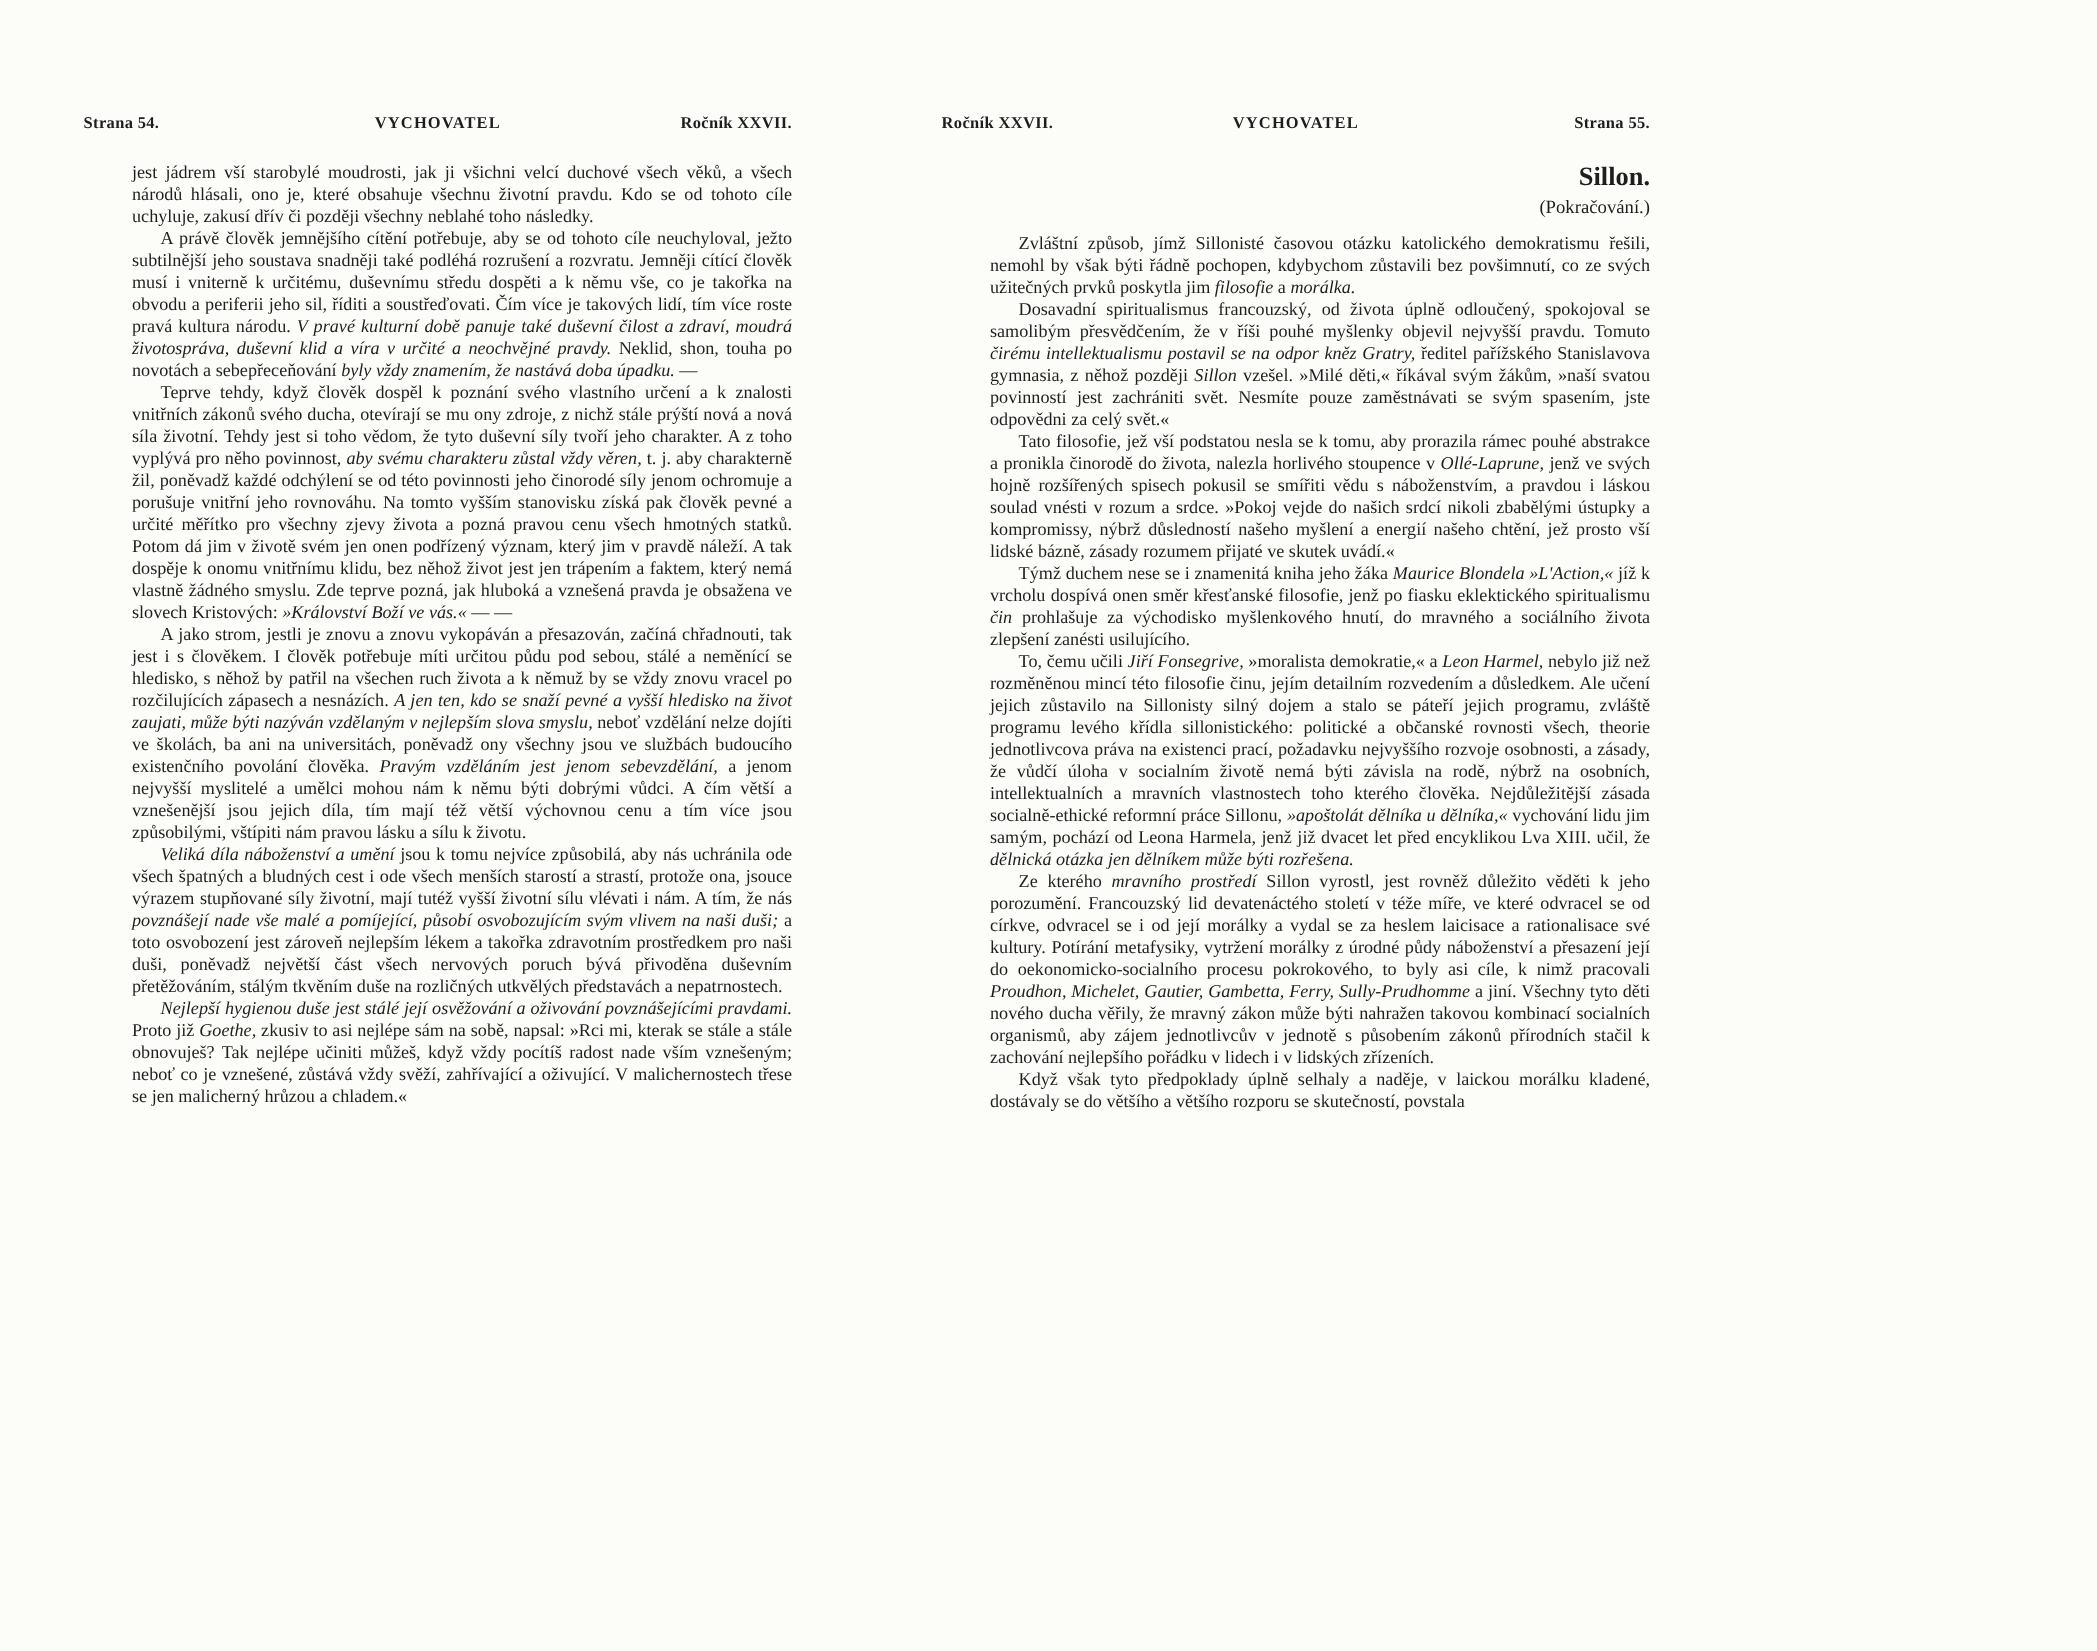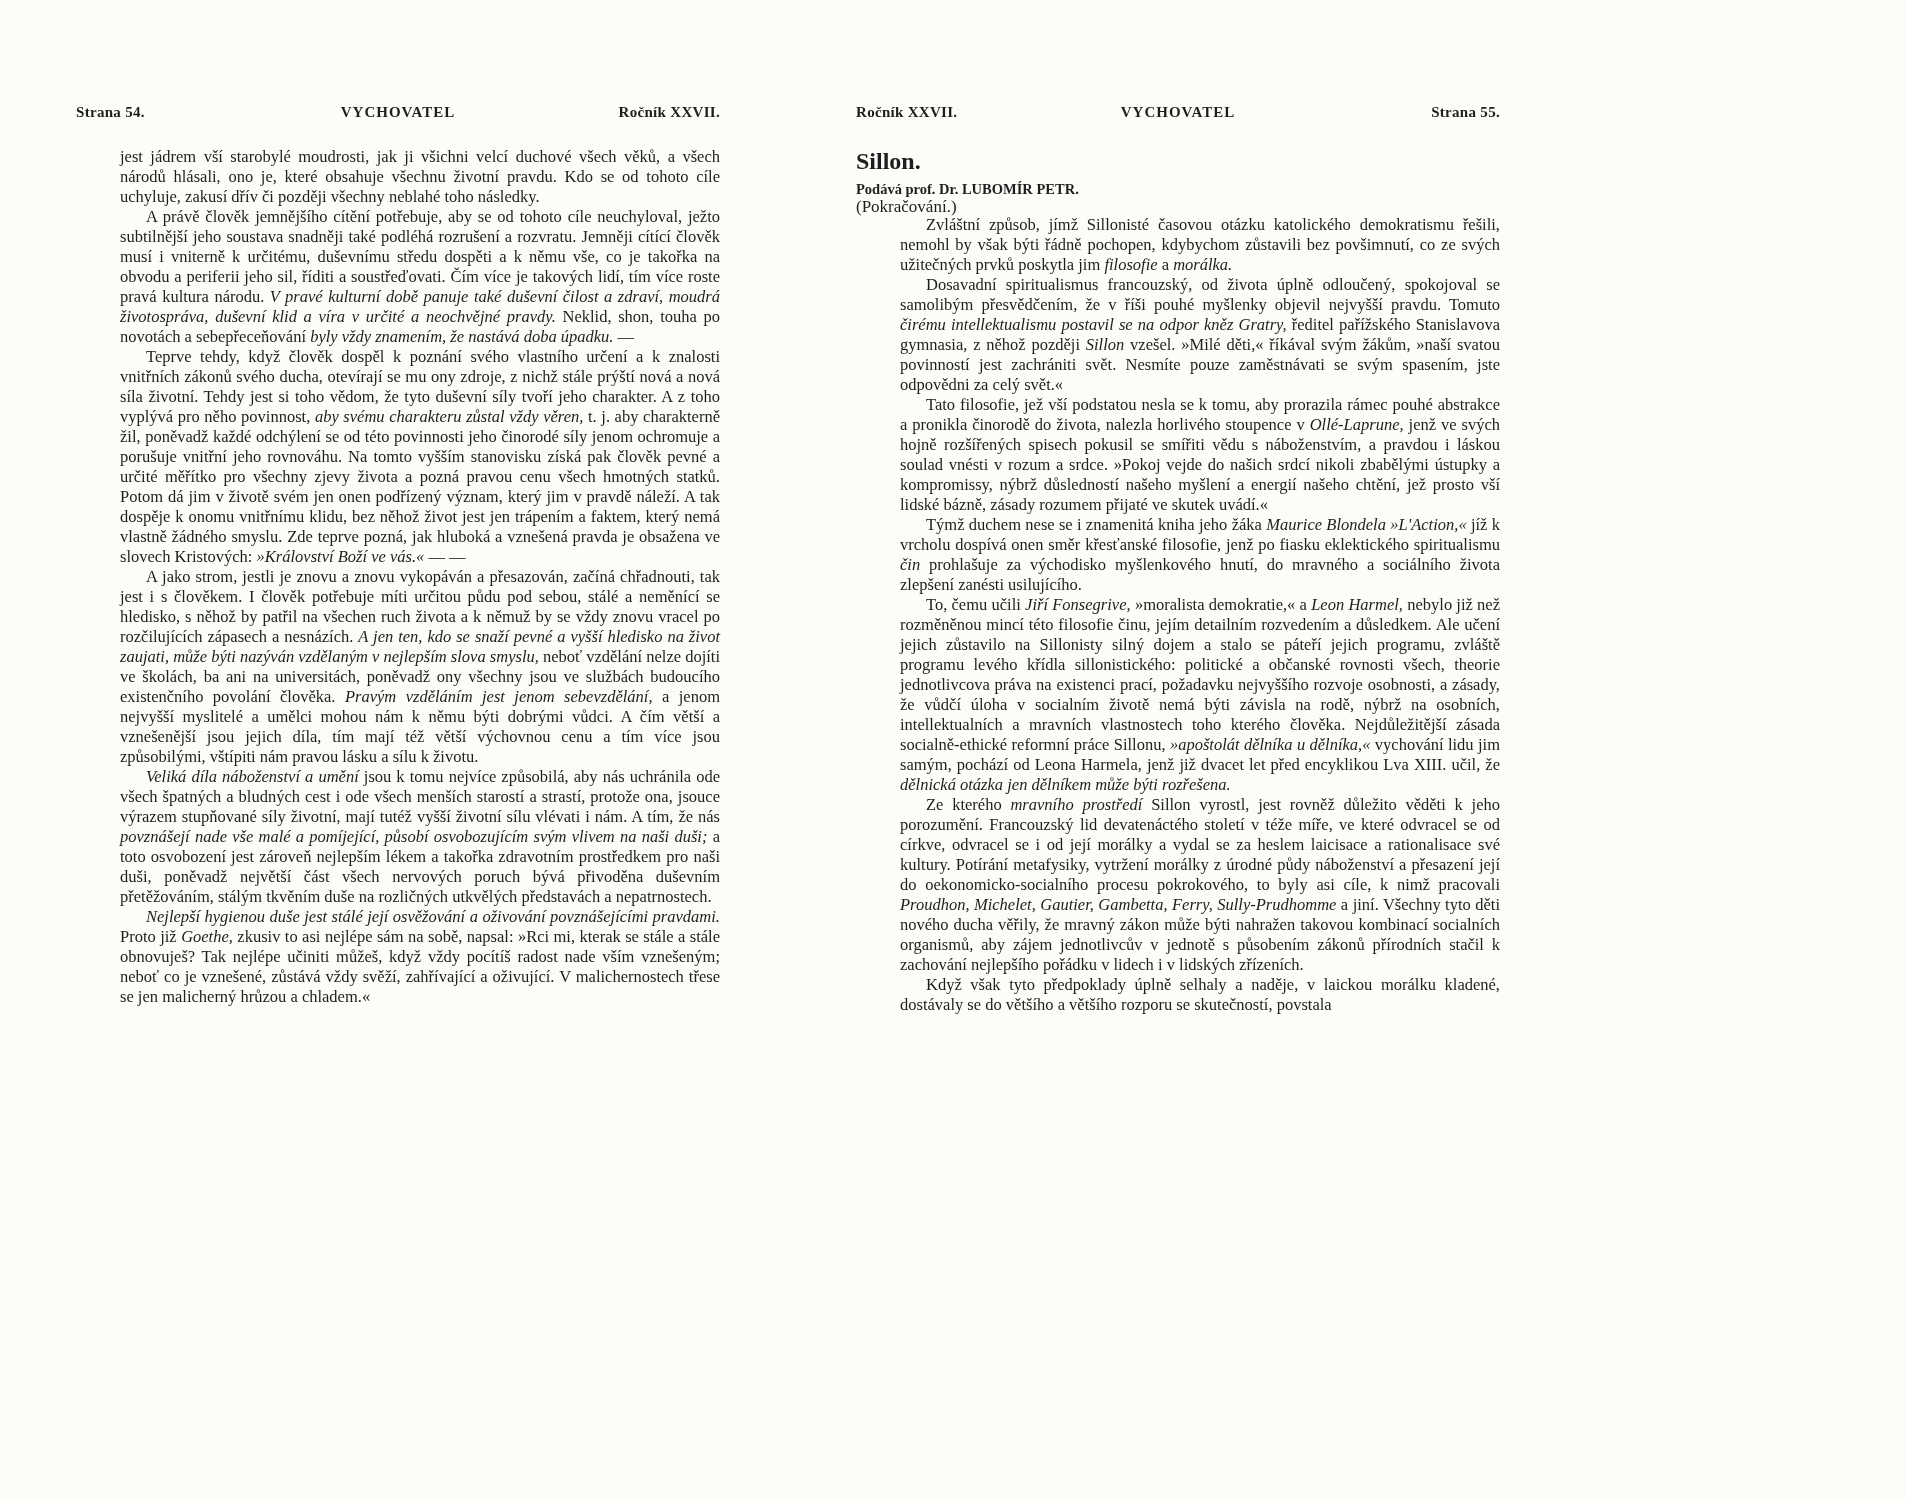--- a/index.html
+++ b/index.html
@@ -30,21 +30,21 @@
   .page-header .ph-center { text-align: left; letter-spacing: 1px; }
   .page-body {
     font-size: 16.5px;
     line-height: 20px;
     text-align: justify;
     hyphens: auto;
   }
   .page-body p { text-indent: 26px; margin-left: 44px; }
   .page-body p.noindent { text-indent: 0; }
   .em { font-style: italic; }
-  .article-head { text-align: left; }
+  .article-head { text-align: right; margin-bottom: 14px; }
   .article-title {
     font-size: 24px;
     font-weight: bold;
     line-height: 28px;
     margin-bottom: 5px;
   }
   .article-byline {
     font-size: 14.5px;
     font-weight: bold;
     line-height: 18px;
@@ -77,21 +77,20 @@
 
   <section class="page page-right">
     <header class="page-header">
       <span class="ph-side">Ročník XXVII.</span>
       <span class="ph-center">VYCHOVATEL</span>
       <span class="ph-side ph-right">Strana 55.</span>
     </header>
 
     <div class="article-head">
       <h1 class="article-title">Sillon.</h1>
-      <div class="article-byline">Podává prof. Dr. LUBOMÍR PETR.</div>
       <div class="article-note">(Pokračování.)</div>
     </div>
 
     <div class="page-body">
       <p><span>Zvláštní způsob, jímž Sillonisté časovou otázku katolického demokratismu řešili, nemohl by však býti řádně pochopen, kdybychom zůstavili bez povšimnutí, co ze svých užitečných prvků poskytla jim </span><span class="em">filosofie</span><span> a </span><span class="em">morálka.</span></p>
       <p><span>Dosavadní spiritualismus francouzský, od života úplně odloučený, spokojoval se samolibým přesvědčením, že v říši pouhé myšlenky objevil nejvyšší pravdu. Tomuto </span><span class="em">čirému intellektualismu postavil se na odpor kněz Gratry, </span><span>ředitel pařížského Stanislavova gymnasia, z něhož později </span><span class="em">Sillon</span><span> vzešel. »Milé děti,« říkával svým žákům, »naší svatou povinností jest zachrániti svět. Nesmíte pouze zaměstnávati se svým spasením, jste odpovědni za celý svět.«</span></p>
       <p><span>Tato filosofie, jež vší podstatou nesla se k tomu, aby prorazila rámec pouhé abstrakce a pronikla činorodě do života, nalezla horlivého stoupence v </span><span class="em">Ollé-Laprune, </span><span>jenž ve svých hojně rozšířených spisech pokusil se smířiti vědu s náboženstvím, a pravdou i láskou soulad vnésti v rozum a srdce. »Pokoj vejde do našich srdcí nikoli zbabělými ústupky a kompromissy, nýbrž důsledností našeho myšlení a energií našeho chtění, jež prosto vší lidské bázně, zásady rozumem přijaté ve skutek uvádí.«</span></p>
       <p><span>Týmž duchem nese se i znamenitá kniha jeho žáka </span><span class="em">Maurice Blondela »L'Action,« </span><span>jíž k vrcholu dospívá onen směr křesťanské filosofie, jenž po fiasku eklektického spiritualismu </span><span class="em">čin </span><span>prohlašuje za východisko myšlenkového hnutí, do mravného a sociálního života zlepšení zanésti usilujícího.</span></p>
       <p><span>To, čemu učili </span><span class="em">Jiří Fonsegrive, </span><span>»moralista demokratie,« a </span><span class="em">Leon Harmel, </span><span>nebylo již než rozměněnou mincí této filosofie činu, jejím detailním rozvedením a důsledkem. Ale učení jejich zůstavilo na Sillonisty silný dojem a stalo se páteří jejich programu, zvláště programu levého křídla sillonistického: politické a občanské rovnosti všech, theorie jednotlivcova práva na existenci prací, požadavku nejvyššího rozvoje osobnosti, a zásady, že vůdčí úloha v socialním životě nemá býti závisla na rodě, nýbrž na osobních, intellektualních a mravních vlastnostech toho kterého člověka. Nejdůležitější zásada socialně-ethické reformní práce Sillonu, </span><span class="em">»apoštolát dělníka u dělníka,« </span><span>vychování lidu jim samým, pochází od Leona Harmela, jenž již dvacet let před encyklikou Lva XIII. učil, že </span><span class="em">dělnická otázka jen dělníkem může býti rozřešena.</span></p>
       <p><span>Ze kterého </span><span class="em">mravního prostředí </span><span>Sillon vyrostl, jest rovněž důležito věděti k jeho porozumění. Francouzský lid devatenáctého století v téže míře, ve které odvracel se od církve, odvracel se i od její morálky a vydal se za heslem laicisace a rationalisace své kultury. Potírání metafysiky, vytržení morálky z úrodné půdy náboženství a přesazení její do oekonomicko-socialního procesu pokrokového, to byly asi cíle, k nimž pracovali </span><span class="em">Proudhon, Michelet, Gautier, Gambetta, Ferry, Sully-Prudhomme </span><span>a jiní. Všechny tyto děti nového ducha věřily, že mravný zákon může býti nahražen takovou kombinací socialních organismů, aby zájem jednotlivcův v jednotě s působením zákonů přírodních stačil k zachování nejlepšího pořádku v lidech i v lidských zřízeních.</span></p>

